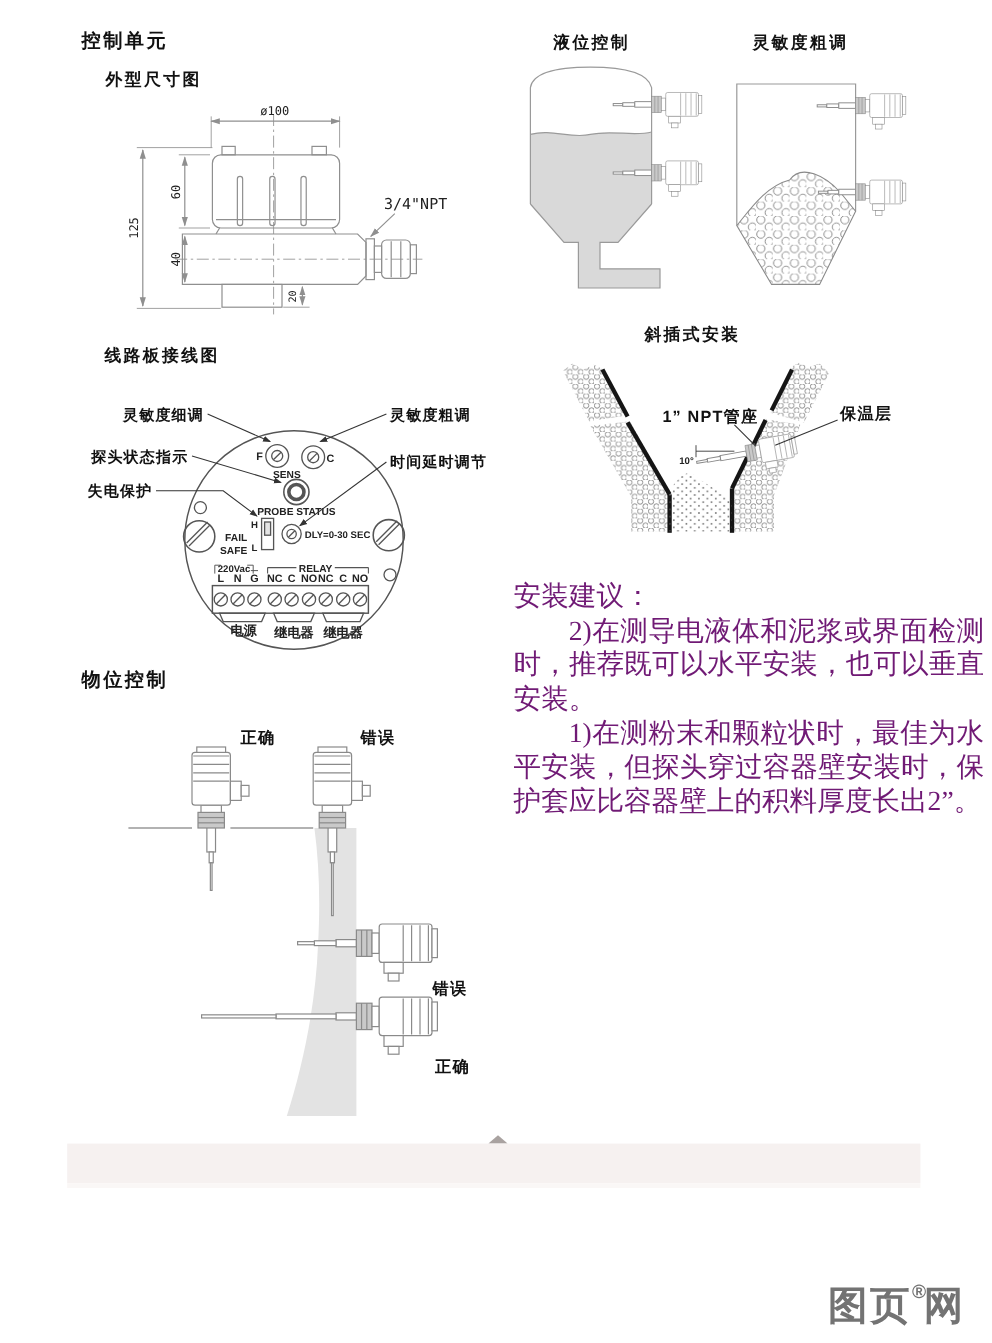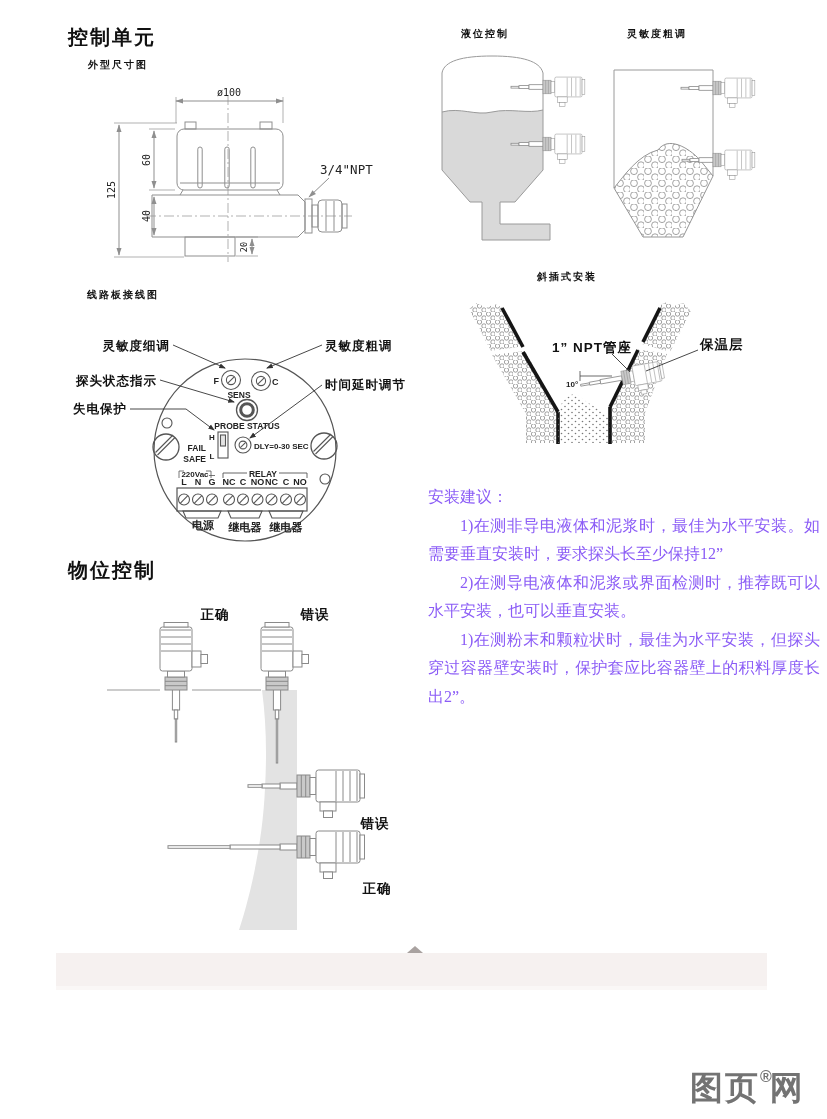--- a/index.html
+++ b/index.html
@@ -1,25 +1,25 @@
 <!DOCTYPE html>
 <html><head>
 <meta charset="utf-8">
 <style>
   html,body { margin:0; padding:0; background:#ffffff; }
   .page {
     position:relative; width:827px; height:1119px; background:#ffffff;
     font-family:"Liberation Sans", sans-serif; overflow:hidden;
   }
-  .h1 { position:absolute; font-weight:bold; font-size:20px; letter-spacing:2px; color:#111; white-space:nowrap; }
-  .h2 { position:absolute; font-weight:bold; font-size:10px; letter-spacing:2px; color:#111; white-space:nowrap; }
+  .h1 { position:absolute; font-weight:bold; font-size:16px; letter-spacing:2px; color:#111; white-space:nowrap; }
+  .h2 { position:absolute; font-weight:bold; font-size:14px; letter-spacing:2px; color:#111; white-space:nowrap; }
   .fig { position:absolute; }
   svg { font-family:"Liberation Sans", sans-serif; }
   .advice { position:absolute; left:428px; top:483px; width:392px;
-    font-family:"Liberation Serif", serif; font-size:16px; line-height:28.5px; color:#8b5cf6; text-align:justify; }
+    font-family:"Liberation Serif", serif; font-size:23px; line-height:28.5px; color:#701a75; text-align:justify; }
   .advice p { margin:0; }
   .advice p.item { text-indent:2em; }
   .strip  { position:absolute; left:56px; top:953px; width:711px; height:33px; background:#f6f1f0; }
   .strip2 { position:absolute; left:56px; top:986px; width:711px; height:4px;  background:#faf7f6; }
   .tri { position:absolute; left:407px; top:946px; width:0; height:0;
     border-left:8px solid transparent; border-right:8px solid transparent; border-bottom:7px solid #a9a2a0; }
   .logo { position:absolute; left:690px; top:1066px; font-weight:bold; font-size:33px; letter-spacing:2px;
     color:#737373; white-space:nowrap; }
   .logo .reg { font-size:16px; vertical-align:17px; letter-spacing:0; margin-right:-2px; }
   text { fill:#222; }
@@ -312,21 +312,20 @@
     <g stroke="#333" stroke-width="0.9">
       <line x1="612" y1="354" x2="630" y2="372"></line>
       <line x1="698" y1="350" x2="646" y2="371"></line>
     </g>
     <text x="552" y="352" class="cn13">1” NPT管座</text>
     <text x="700" y="349" class="cn13">保温层</text>
   </svg>
 
   <div class="advice">
     <p>安装建议：</p>
-    <p class="item">1)在测非导电液体和泥浆时，最佳为水平安装。如需要垂直安装时，要求探头长至少保持12”</p>
     <p class="item">2)在测导电液体和泥浆或界面检测时，推荐既可以水平安装，也可以垂直安装。</p>
     <p class="item">1)在测粉末和颗粒状时，最佳为水平安装，但探头穿过容器壁安装时，保护套应比容器壁上的积料厚度长出2”。</p>
   </div>
 
   <svg class="fig" style="left:60px; top:595px;" width="365" height="355" viewBox="60 595 365 355">
     <text x="215" y="619" text-anchor="middle" class="cn13">正确</text>
     <text x="315" y="619" text-anchor="middle" class="cn13">错误</text>
     <path d="M262,690 C266,720 267,752 265,788 C263,838 252,890 239,930 L297,930 L297,690 Z" fill="#e3e3e3"></path>
     <g stroke="#999" stroke-width="1.1">
       <line x1="107" y1="690" x2="160" y2="690"></line>

